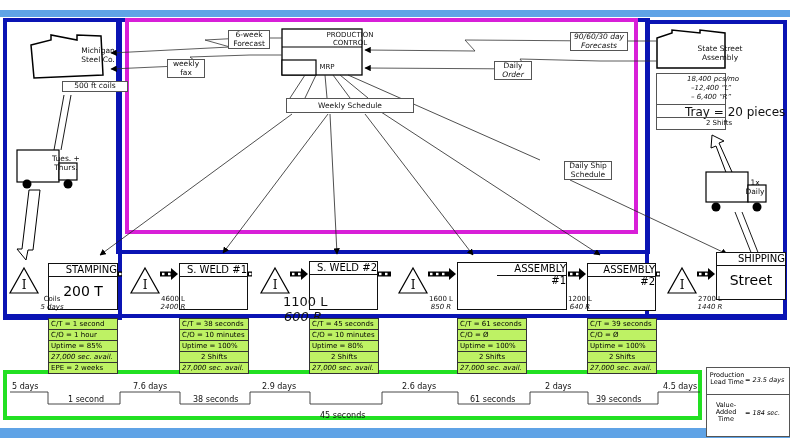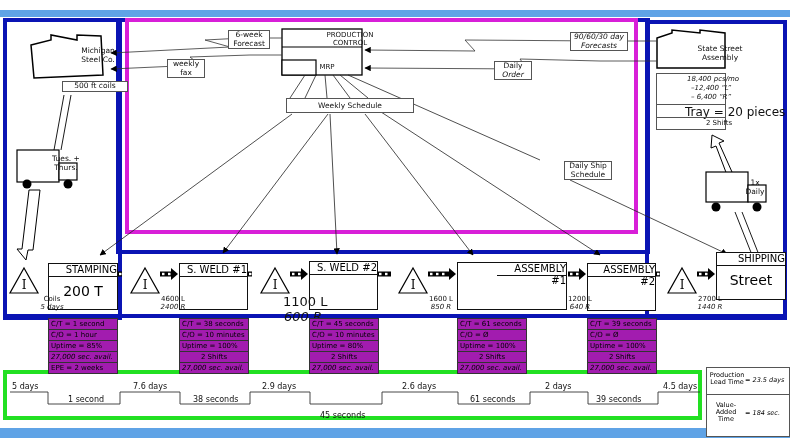--- a/index.html
+++ b/index.html
@@ -4,21 +4,21 @@
 <style>
   html, body { margin:0; padding:0; }
   body { width:790px; height:438px; position:relative; overflow:hidden; background:#ffffff;
          font-family:"DejaVu Sans", sans-serif; }
   .band { position:absolute; left:0; width:790px; background:#5fa3e6; }
   #vsm { position:absolute; left:0; top:0; }
   .lbl { position:absolute; font-size:7.5px; color:#111; text-align:center; line-height:1.15;
          font-family:"DejaVu Sans", sans-serif; white-space:nowrap;margin-left:28px; }
   .boxed { border:1px solid #555; background:#fff; }
   .it { font-style:italic; }
-  .data-table { position:absolute; border-collapse:collapse; background:#a21caf; }
+  .data-table { position:absolute; border-collapse:collapse; background:#bef264; }
   .data-table td { border:1px solid #333; font-size:7px; padding:0 2px; height:10px; line-height:10px;
                    white-space:nowrap; font-family:"DejaVu Sans", sans-serif; }
   .data-table td.c { text-align:center; }
   .proc { position:absolute; border:1.5px solid #111; background:#fff; }
   .proc .head { border-bottom:1.5px solid #111; font-size:10px; text-align:right; height:12px; line-height:12px; }
   .proc .body { font-size:14px; text-align:center; padding-top:6px; }
   .timeline-lbl { position:absolute; font-size:8px; color:#111; white-space:nowrap; }
   .summary { position:absolute; left:706px; top:367px; width:82px; height:68px; border:1px solid #555; background:#fff; }
   .summary .row { position:absolute; left:0; width:82px; font-size:6.5px; }
 </style>

